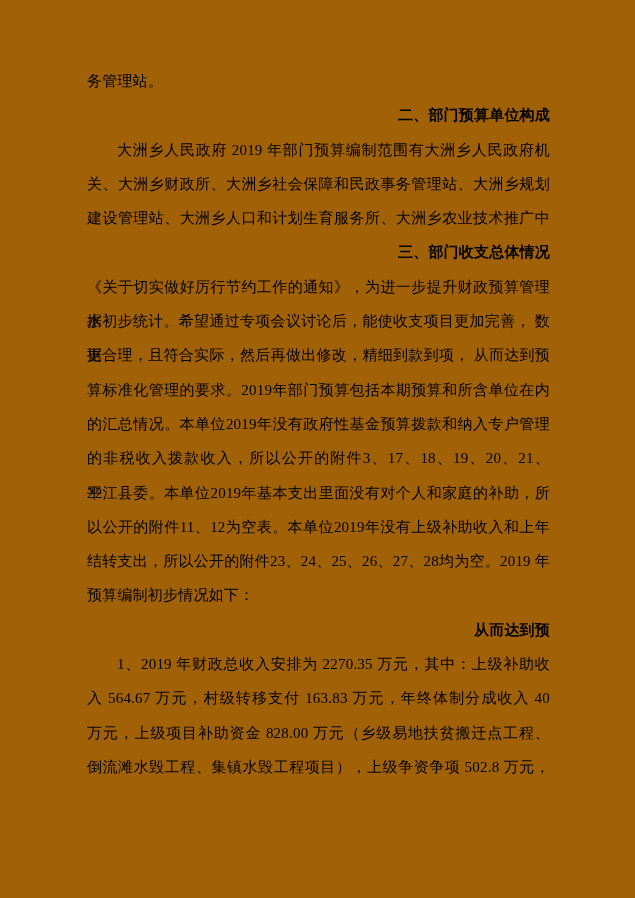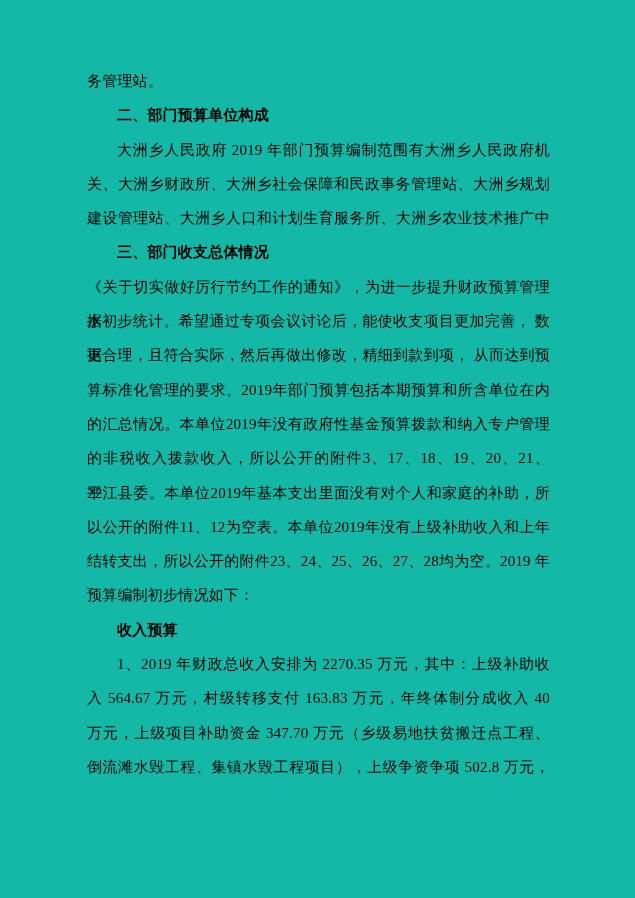--- a/index.html
+++ b/index.html
@@ -5,21 +5,21 @@
   html, body {
     margin: 0;
     padding: 0;
     background: #ffffff;
   }
   .page {
     position: relative;
     width: 635px;
     height: 898px;
     margin: 0 auto;
-    background: #14b8a6;
+    background: #a16207;
     box-sizing: border-box;
     padding: 64px 85px 0 87px;
     overflow: hidden;
     font-family: "Liberation Serif", "DejaVu Serif", serif;
     color: #000000;
     font-size: 15px;
   }
   .content {
     width: 100%;
   }
@@ -28,20 +28,21 @@
     height: 34.3px;
     text-align: left;
     letter-spacing: 0.2px;
   }
   .line.justify {
     text-align: justify;
     text-align-last: justify;
   }
   .line.indent {
     text-indent: 2em;
+    text-align: right;
   }
   .line.bold {
     font-weight: bold;
   }
 </style>
 </head>
 <body>
 
 <div class="page">
   <div class="content">
@@ -54,19 +55,19 @@
       <div class="line justify">《关于切实做好厉行节约工作的通知》，为进一步提升财政预算管理水</div>
       <div class="line justify">据初步统计。希望通过专项会议讨论后，能使收支项目更加完善， 数据</div>
       <div class="line justify">更合理，且符合实际，然后再做出修改，精细到款到项， 从而达到预</div>
       <div class="line justify">算标准化管理的要求。2019年部门预算包括本期预算和所含单位在内</div>
       <div class="line justify">的汇总情况。本单位2019年没有政府性基金预算拨款和纳入专户管理</div>
       <div class="line justify">的非税收入拨款收入，所以公开的附件3、17、18、19、20、21、22、</div>
       <div class="line justify">平江县委。本单位2019年基本支出里面没有对个人和家庭的补助，所</div>
       <div class="line justify">以公开的附件11、12为空表。本单位2019年没有上级补助收入和上年</div>
       <div class="line justify">结转支出，所以公开的附件23、24、25、26、27、28均为空。2019 年</div>
       <div class="line">预算编制初步情况如下：</div>
-      <div class="line bold indent">收入预算</div>
+      <div class="line bold indent">从而达到预</div>
       <div class="line indent justify">1、2019 年财政总收入安排为 2270.35 万元，其中：上级补助收</div>
       <div class="line justify">入 564.67 万元，村级转移支付 163.83 万元，年终体制分成收入 40</div>
-      <div class="line justify">万元，上级项目补助资金 347.70 万元（乡级易地扶贫搬迁点工程、</div>
+      <div class="line justify">万元，上级项目补助资金 828.00 万元（乡级易地扶贫搬迁点工程、</div>
       <div class="line justify">倒流滩水毁工程、集镇水毁工程项目），上级争资争项 502.8 万元，</div>
     </div>
 </div>
 
 </body></html>

